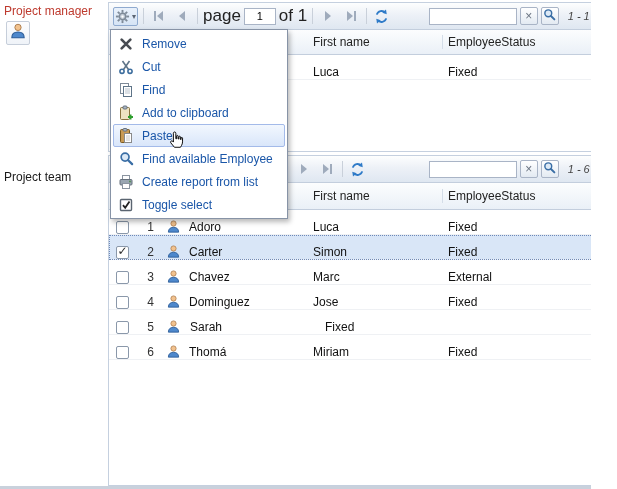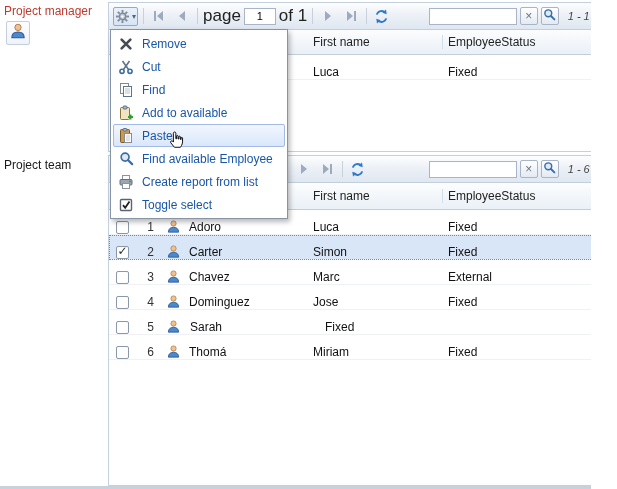--- a/index.html
+++ b/index.html
@@ -2,21 +2,21 @@
 <html><head>
 <meta charset="utf-8">
 <style>
   * { box-sizing: border-box; margin: 0; padding: 0; }
   html,body { background:#fff; }
   body { font-family:"Liberation Sans","DejaVu Sans",sans-serif; }
   .app { position:relative; width:591px; height:489px; background:#fff; overflow:hidden;
          border-bottom:3px solid #C9D1DC; }
   .side-label { position:absolute; font-size:12px; color:#222; }
   #pm-label { left:4px; top:4px; color:#BE3A2E; }
-  #pt-label { left:4px; top:158px; color:#1a1a1a; }
+  #pt-label { left:4px; top:170px; color:#1a1a1a; }
   .icon-slot { position:absolute; left:6px; top:21px; width:24px; height:24px;
                border:1px solid #C6CEDA; border-radius:2px; background:linear-gradient(#FDFDFE,#EFF3F8);
                display:flex; align-items:center; justify-content:center; }
 
   
   .grid { position:absolute; left:108px; width:504px; background:#fff; border:1px solid #C5D0DF; }
   #manager-grid { top:2px; height:150px; }
   #team-grid { top:155px; height:331px; }
 
   .toolbar { height:27px; display:flex; align-items:center; gap:3px; padding:0 4px;
@@ -362,21 +362,21 @@
     </div>
     <div class="mitem">
       <span class="micon">
           <svg width="16" height="16" viewBox="0 0 16 16">
             <rect x="2.5" y="2.5" width="9" height="12" rx="1" fill="#EFE3C2" stroke="#8A7440"></rect>
             <rect x="5" y="1" width="4" height="3" rx="1" fill="#AAB6C4" stroke="#68727E"></rect>
             <line x1="12.5" y1="9.5" x2="12.5" y2="14.5" stroke="#2E9E2E" stroke-width="2"></line>
             <line x1="10" y1="12" x2="15" y2="12" stroke="#2E9E2E" stroke-width="2"></line>
           </svg>
         </span>
-      <span class="mlabel">Add to available</span>
+      <span class="mlabel">Add to clipboard</span>
     </div>
     <div class="mitem hl">
       <span class="micon">
           <svg width="16" height="16" viewBox="0 0 16 16">
             <rect x="2.5" y="1.5" width="9" height="13" rx="1" fill="#C89A55" stroke="#7A5A20"></rect>
             <rect x="5" y="0.5" width="4" height="2.6" rx="1" fill="#AAB6C4" stroke="#68727E"></rect>
             <rect x="6.5" y="5.5" width="7" height="9" fill="#fff" stroke="#8A8A8A"></rect>
             <g stroke="#C8C8C8">
               <line x1="8" y1="8" x2="12" y2="8"></line>
               <line x1="8" y1="10" x2="12" y2="10"></line>

